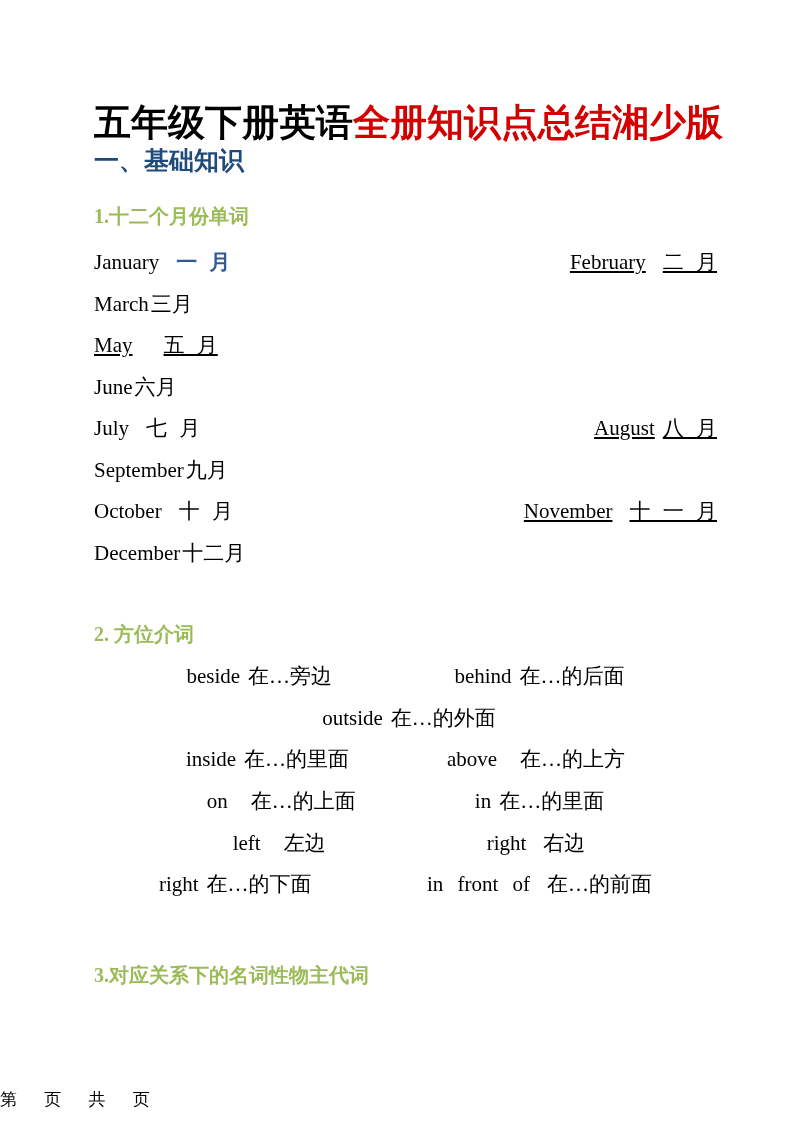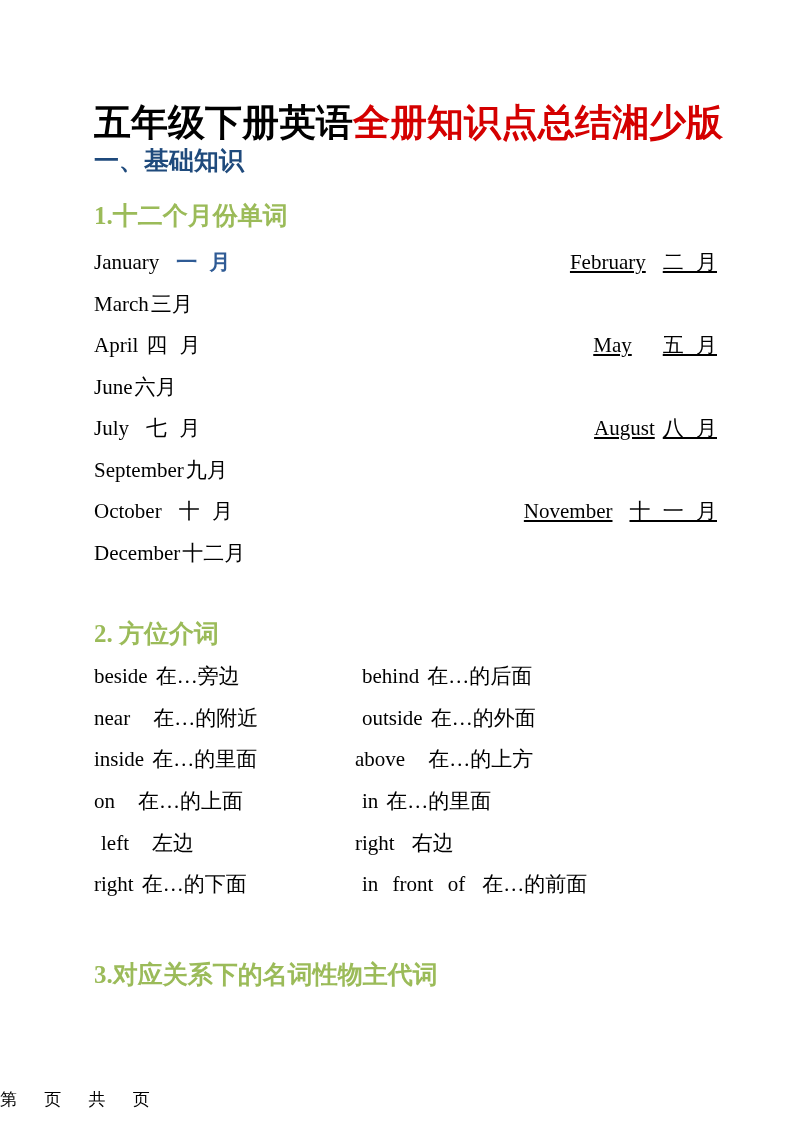--- a/index.html
+++ b/index.html
@@ -25,38 +25,38 @@
   
   .sec-heading{
     left:94px;top:144px;
     font-size:25px;font-weight:bold;
     color:#1f4a7c;
     line-height:34px;
   }
   
   .sub-heading{
     left:94px;
-    font-size:25px;
+    font-size:20px;
     color:#9bbb59;
     font-weight:bold;
     line-height:30px;
   }
   .sub1{top:201px;}
   .sub2{top:619px;text-align:right;}
   .sub3{top:960px;}
   
   .rows{left:94px;width:623px;font-size:21px;}
   .months{top:242px;}
   .months .row{height:41.5px;line-height:41.5px;}
   .preps{top:656px;}
   .preps .row{height:41.7px;line-height:41.7px;}
   .row{display:flex;justify-content:space-between;white-space:nowrap;}
   .cell{display:inline-block;}
   .cell-r{text-align:right;text-decoration:underline;}
-  .preps .row{justify-content:flex-start;}
+  .preps .row{justify-content:center;}
   .preps .cell-l{width:261px;flex:0 0 261px;}
   .zh{word-spacing:7px;}
   .hl{color:#2f5b95;font-weight:bold;text-align:center;}
   
   .g0{margin-left:2px;}
   .g1{margin-left:8px;}
   .g2{margin-left:17px;}
   .g3{margin-left:23px;}
   .g4{margin-left:31px;}
   .ind{margin-left:7px;}
@@ -86,21 +86,20 @@
   <div class="abs rows months">
     <div class="row">
       <span class="cell cell-l"><span>January</span><span class="zh hl g2">一 月</span></span>
       <span class="cell cell-r"><span>February</span><span class="zh g2">二 月</span></span>
     </div>
     <div class="row">
       <span class="cell cell-l"><span>March</span><span class="zh g0">三月</span></span>
       <span class="cell cell-r"></span>
     </div>
     <div class="row">
-      <span class="cell cell-l"><span>April</span><span class="zh g1">四 月</span></span>
       <span class="cell cell-r"><span>May</span><span class="zh g4">五 月</span></span>
     </div>
     <div class="row">
       <span class="cell cell-l"><span>June</span><span class="zh g0">六月</span></span>
       <span class="cell cell-r"></span>
     </div>
     <div class="row">
       <span class="cell cell-l"><span>July</span><span class="zh g2">七 月</span></span>
       <span class="cell cell-r"><span>August</span><span class="zh g1">八 月</span></span>
     </div>
@@ -119,21 +118,20 @@
   </div>
 
   <div class="abs sub-heading sub2">2. 方位介词</div>
 
   <div class="abs rows preps">
     <div class="row">
       <span class="cell cell-l"><span>beside</span><span class="zh g1">在…旁边</span></span>
       <span class="cell"><span class="ind">behind</span><span class="zh g1">在…的后面</span></span>
     </div>
     <div class="row">
-      <span class="cell cell-l"><span>near</span><span class="zh g3">在…的附近</span></span>
       <span class="cell"><span class="ind">outside</span><span class="zh g1">在…的外面</span></span>
     </div>
     <div class="row">
       <span class="cell cell-l"><span>inside</span><span class="zh g1">在…的里面</span></span>
       <span class="cell"><span>above</span><span class="zh g3">在…的上方</span></span>
     </div>
     <div class="row">
       <span class="cell cell-l"><span>on</span><span class="zh g3">在…的上面</span></span>
       <span class="cell"><span class="ind">in</span><span class="zh g1">在…的里面</span></span>
     </div>

